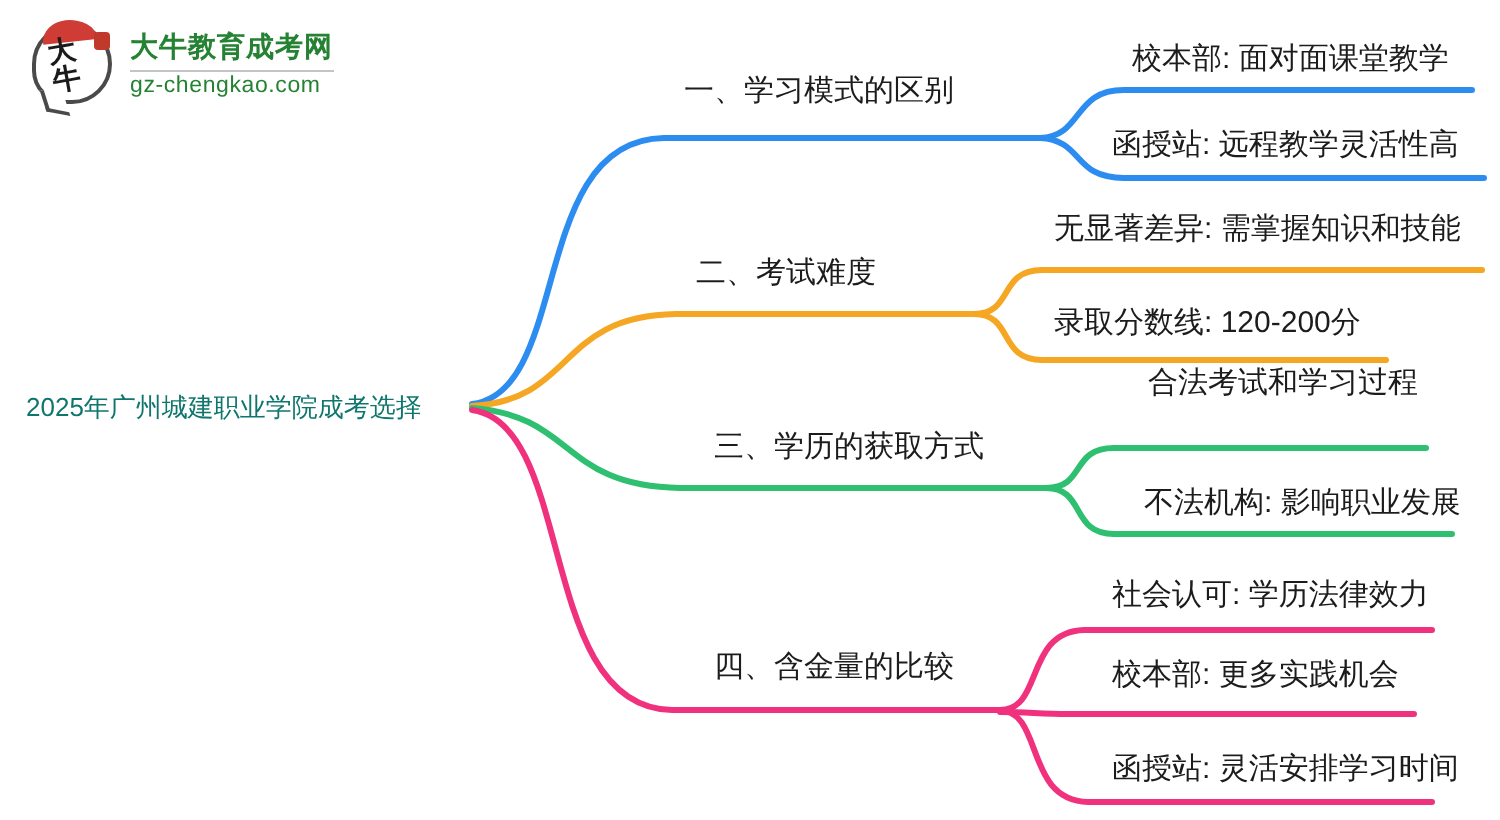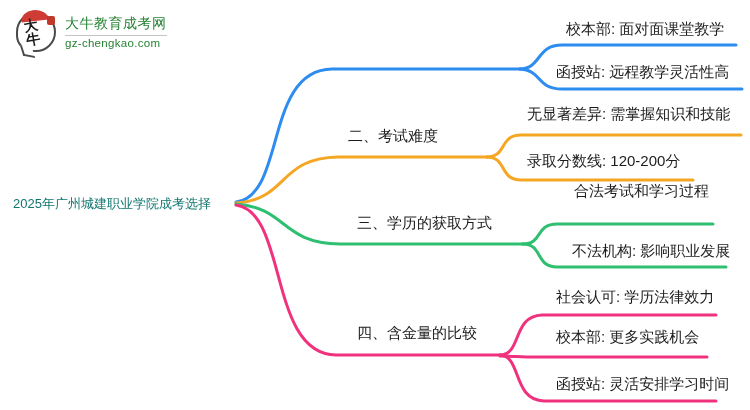--- a/index.html
+++ b/index.html
@@ -32,21 +32,21 @@
     position:absolute; left:7px; top:4px; width:16px;
     font-size:14px; line-height:14px; font-weight:bold; color:#1a1a1a;
     transform:rotate(-10deg); letter-spacing:2px;
   }
   .bubble-tail {
     position:absolute; left:4px; bottom:-7px; width:9px; height:9px;
     background:#fff; border-left:2px solid #4a4a4a; border-bottom:2px solid #4a4a4a;
     transform:skewX(28deg) rotate(12deg);
   }
   .logo-text { margin-left:9px; }
-  .site-name { font-size:14px; font-weight:normal; color:#268233; letter-spacing:0.5px; }
+  .site-name { font-size:14px; font-weight:bold; color:#268233; letter-spacing:0.5px; }
   .logo-divider { height:1px; background:#c4c4c4; margin:2px 0 1px 0; }
   .site-url { font-size:11.5px; font-weight:normal; color:#268233; letter-spacing:0.3px; }
 </style>
 </head>
 <body>
 
 <div class="canvas">
 
   <svg class="connectors" viewBox="0 0 750 410">
     <path d="M 236 202 C 286 196 264 70 332 69 H 520" stroke="#2d8cf0"></path>
@@ -76,20 +76,21 @@
     </div>
     <div class="logo-text">
       <div class="site-name">大牛教育成考网</div>
       <div class="logo-divider"></div>
       <div class="site-url">gz-chengkao.com</div>
     </div>
   </div>
 
   <div class="root-label">2025年广州城建职业学院成考选择</div>
 
+  <div class="label" style="left:342px; top:36px;">一、学习模式的区别</div>
   <div class="label" style="left:357px; top:214px;">三、学历的获取方式</div>
   <div class="label" style="left:348px; top:127px;">二、考试难度</div>
   <div class="label" style="left:357px; top:324px;">四、含金量的比较</div>
 
   <div class="label" style="left:556px; top:63px;">函授站: 远程教学灵活性高</div>
   <div class="label" style="left:566px; top:20px;">校本部: 面对面课堂教学</div>
 
   <div class="label" style="left:527px; top:105px;">无显著差异: 需掌握知识和技能</div>
   <div class="label" style="left:527px; top:152px;">录取分数线: 120-200分</div>
 

